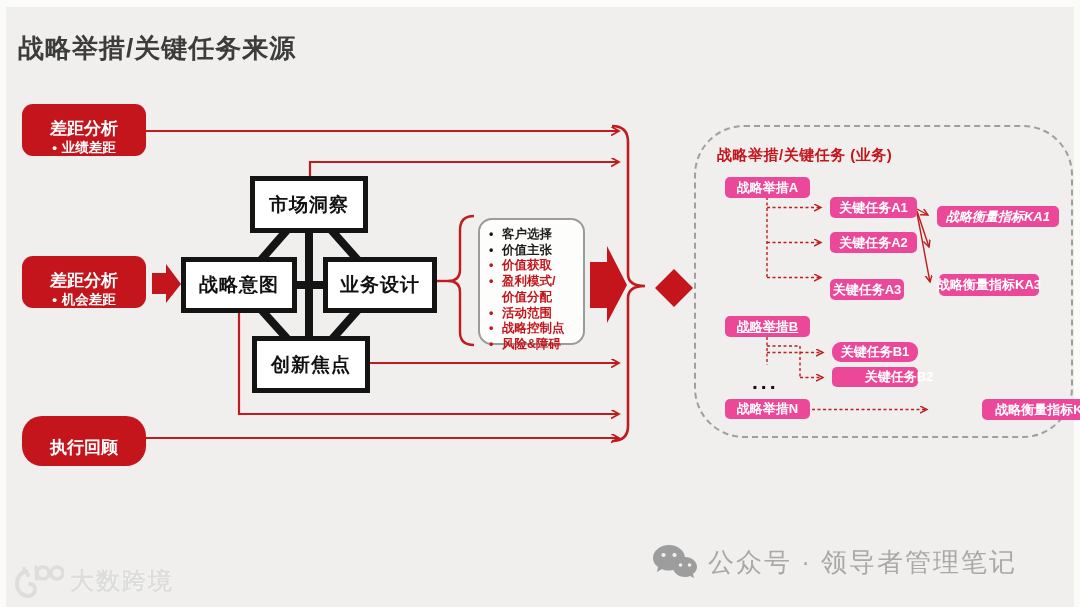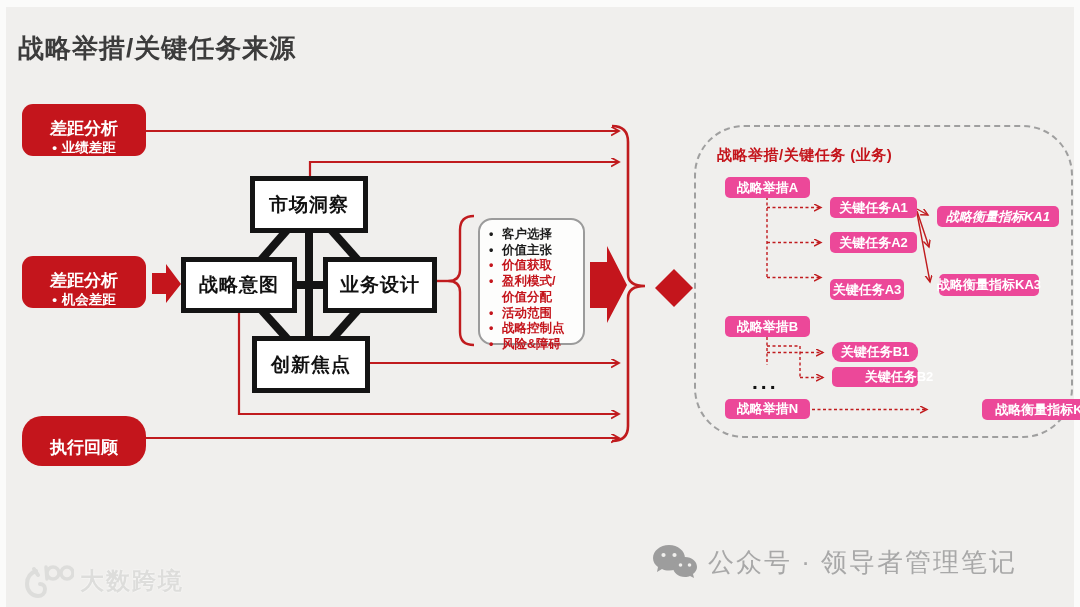--- a/index.html
+++ b/index.html
@@ -53,21 +53,21 @@
     position:absolute;z-index:2;background:#ec4899;color:#fff;border-radius:5px;
     display:flex;align-items:center;justify-content:center;
     font-size:13px;font-weight:bold;box-sizing:border-box;white-space:nowrap;
   }
   .ellipsis{
     position:absolute;left:752px;top:370px;z-index:2;color:#111;
     font-size:21px;font-weight:900;letter-spacing:3px;
   }
   
   .brand-left{
-    position:absolute;left:22px;top:561px;z-index:2;display:flex;align-items:center;gap:6px;
+    position:absolute;left:12px;top:561px;z-index:2;display:flex;align-items:center;gap:6px;
     color:#dddddb;font-size:24px;font-weight:800;letter-spacing:2px;
     text-shadow:0 0 2px #ffffff;
     text-align:center;
   }
   .brand-right{
     position:absolute;left:652px;top:543px;z-index:2;display:flex;align-items:center;gap:10px;
     color:#a8a8a8;font-size:26px;font-weight:400;letter-spacing:2px;
   }
 </style>
 </head>
@@ -203,21 +203,21 @@
   <div class="panel"></div>
   <div class="panel-title">战略举措/关键任务 (业务)</div>
 
   <div class="rp-box" style="left:725px;top:177px;width:85px;height:21px;">战略举措A</div>
   <div class="rp-box" style="left:830px;top:197px;width:87px;height:21px;">关键任务A1</div>
   <div class="rp-box" style="left:830px;top:232px;width:87px;height:21px;">关键任务A2</div>
   <div class="rp-box" style="left:830px;top:267px;width:74px;height:21px;margin-top:12px;">关键任务A3</div>
   <div class="rp-box" style="left:937px;top:206px;width:122px;height:21px;font-style:italic;">战略衡量指标KA1</div>
   <div class="rp-box" style="left:939px;top:274px;width:100px;height:22px;">战略衡量指标KA3</div>
 
-  <div class="rp-box" style="left:725px;top:316px;width:85px;height:21px;">战略举措B</div>
+  <div class="rp-box" style="left:725px;top:316px;width:85px;height:21px;text-decoration:underline;">战略举措B</div>
   <div class="rp-box" style="left:832px;top:342px;width:86px;height:20px;border-radius:9px;">关键任务B1</div>
   <div class="rp-box" style="left:832px;top:367px;width:86px;height:20px;padding-left:48px;">关键任务B2</div>
 
   <div class="ellipsis">...</div>
 
   <div class="rp-box" style="left:725px;top:399px;width:85px;height:20px;">战略举措N</div>
   <div class="rp-box" style="left:982px;top:399px;width:122px;height:21px;">战略衡量指标Kn</div>
 
   <div class="brand-left">
     <svg width="52" height="40" viewBox="0 0 52 40">

